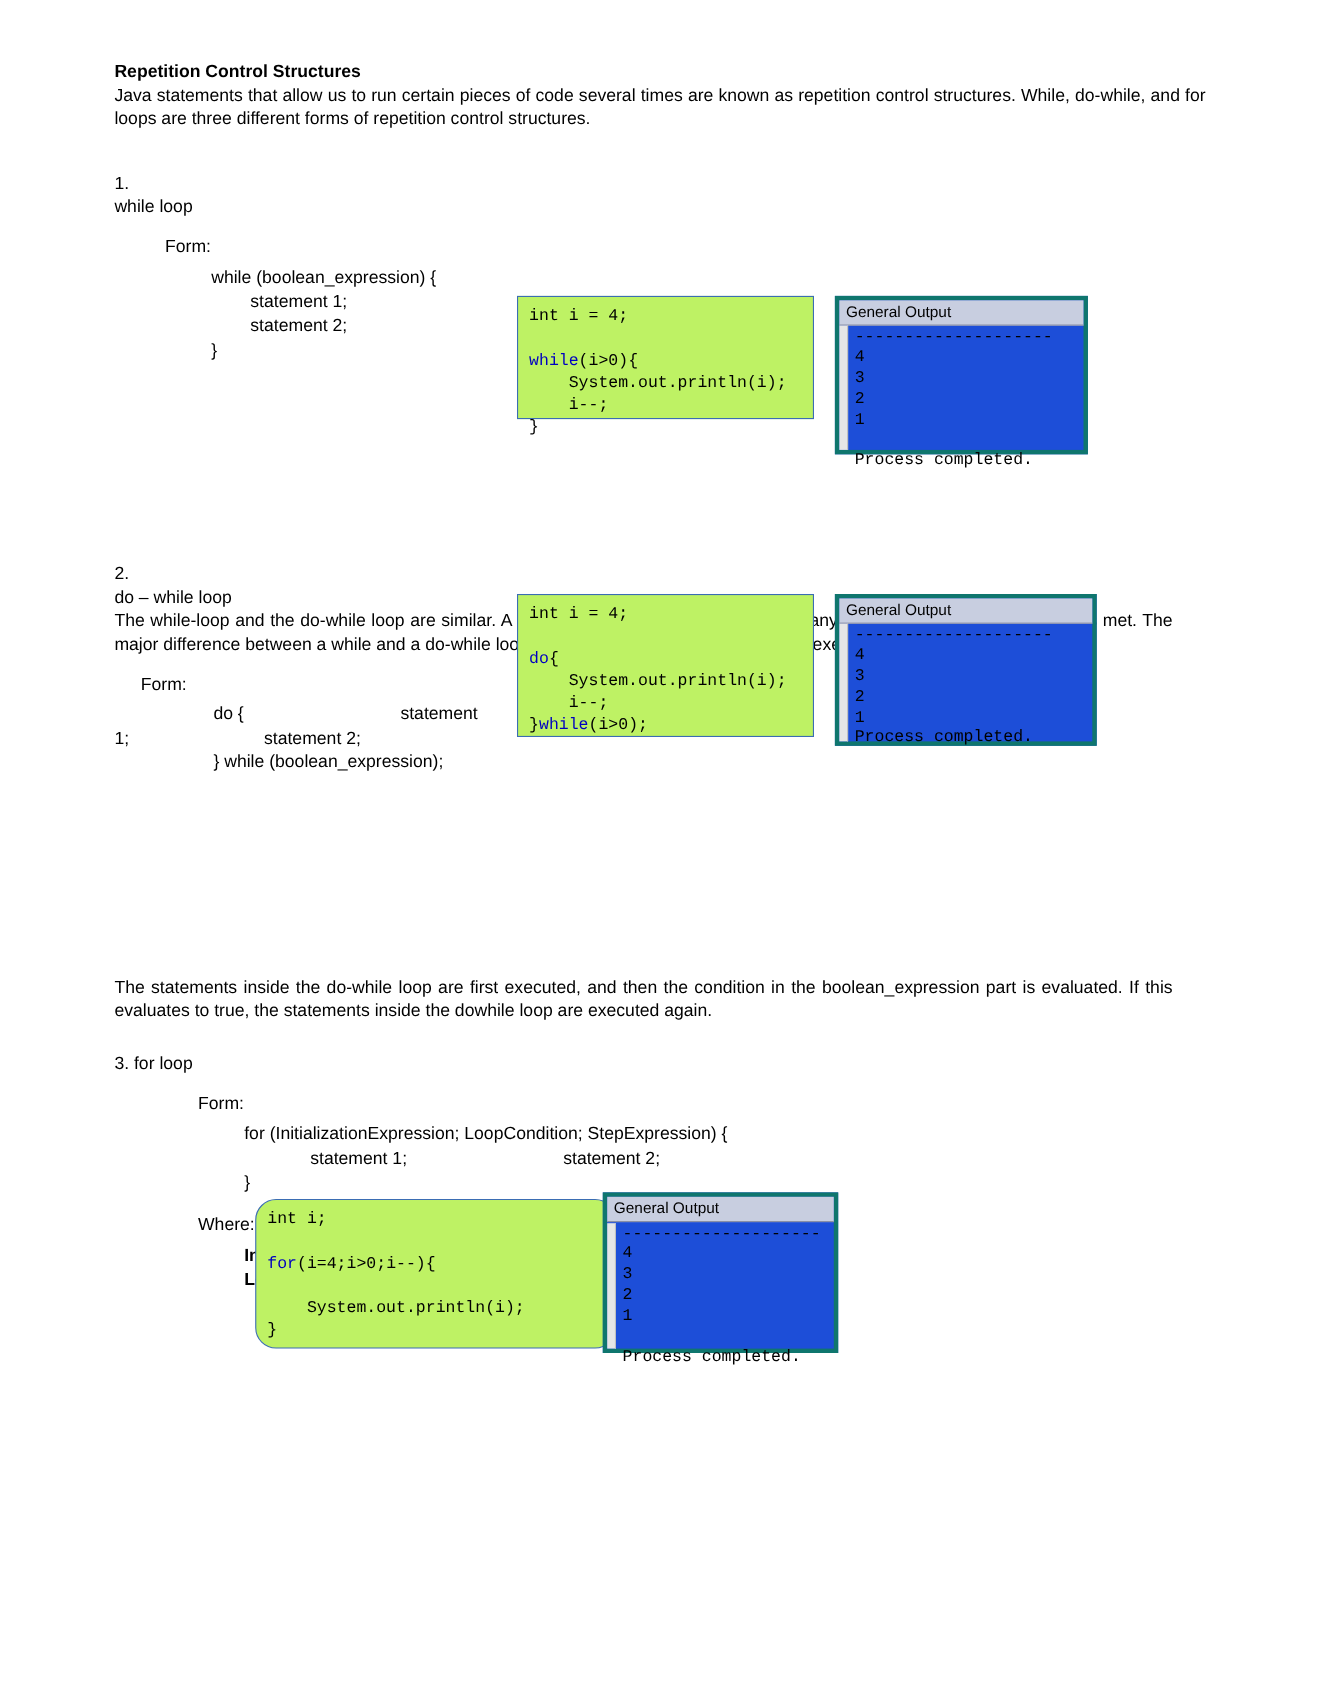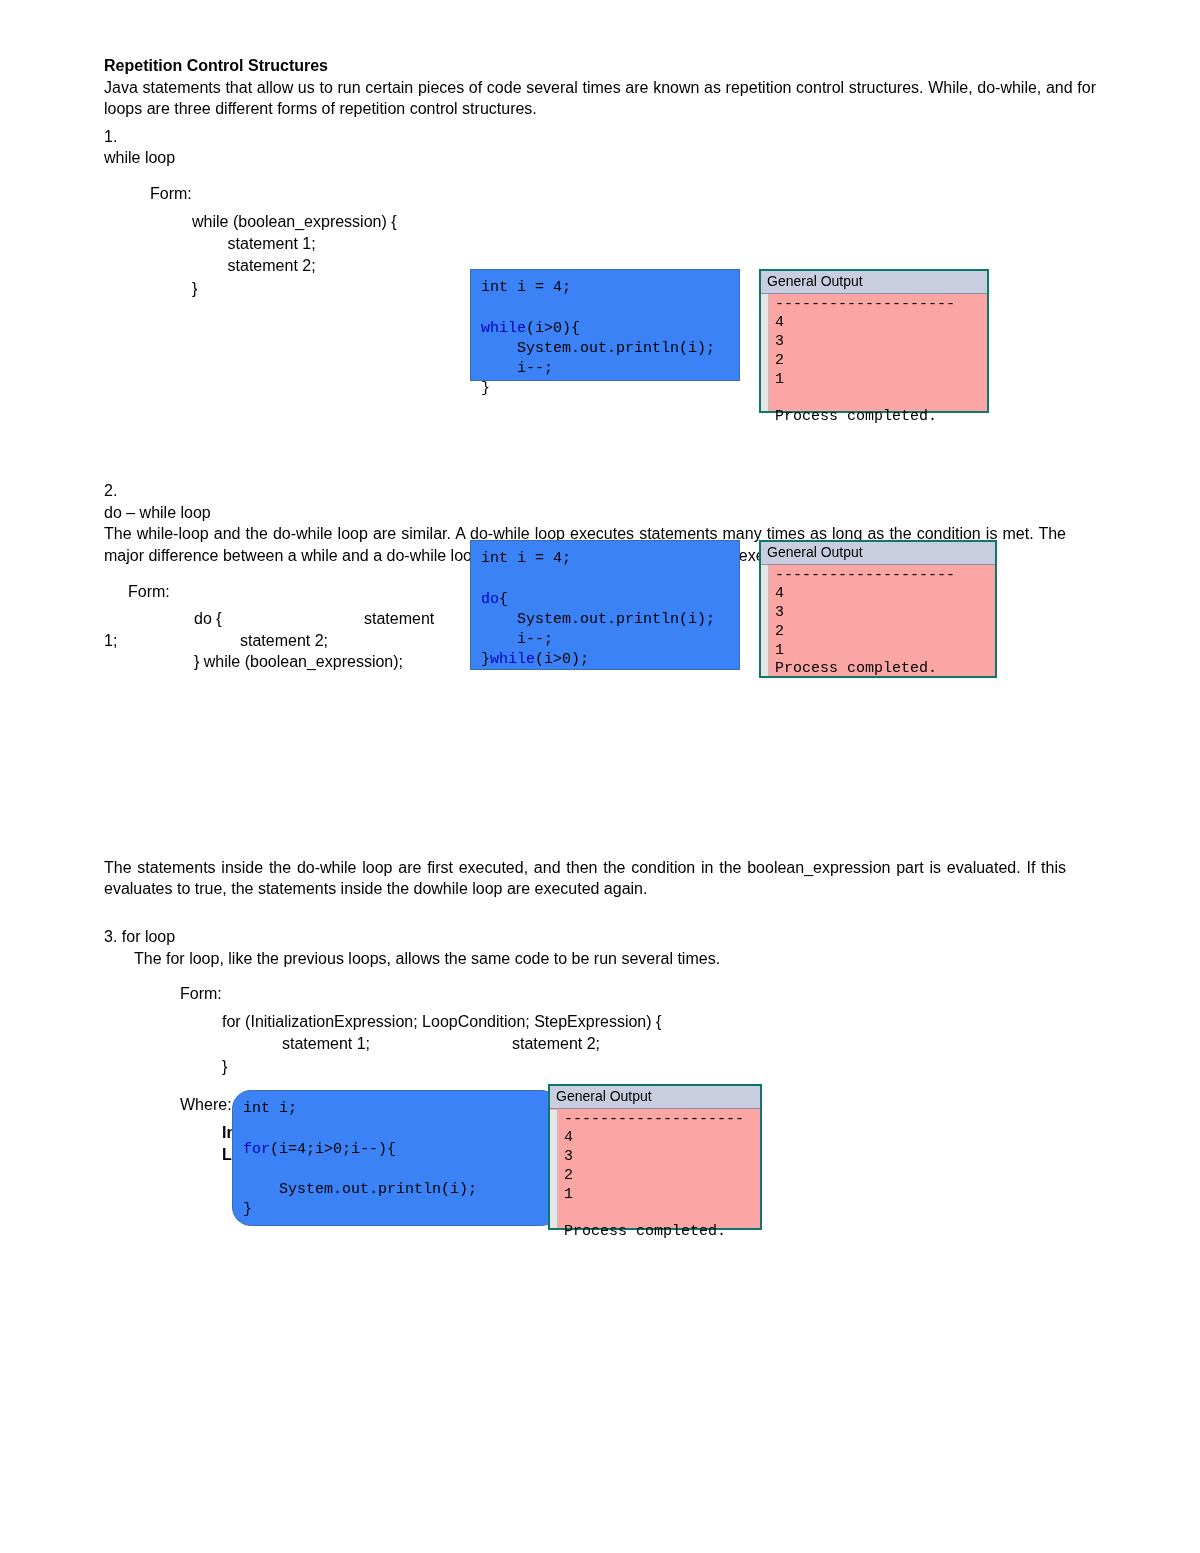--- a/index.html
+++ b/index.html
@@ -12,45 +12,45 @@
   .page {
     width: 1200px;
     min-height: 1553px;
     position: relative;
     box-sizing: border-box;
     padding: 55px 104px 60px 104px;
     line-height: 1.35;
   }
   .title { font-weight: bold; }
   .justify { text-align: justify; }
-  .intro { margin-bottom: 6px; }
+  .intro { margin-bottom: 37px; }
   .list-item { margin-bottom: 6px; }
   .marker { display: inline-block; width: 26px; vertical-align: top; }
   .item-body { display: inline-block; vertical-align: top; width: calc(100% - 30px); }
   .form-label { margin: 14px 0 6px 46px; }
   .form-block { margin-left: 88px; white-space: pre; font-family: inherit; line-height: 1.4; }
   .form-block-3 { margin-left: 88px; line-height: 1.4; }
   .where-block { margin-left: 88px; line-height: 1.4; }
   .where-block .bold { font-weight: bold; }
   .abs { position: absolute; }
   .codebox {
     border: 1px solid #3b6db3;
-    background: #3b82f6;
+    background: #bef264;
     box-sizing: border-box;
     padding: 8px 10px;
     font-family: "Courier New", monospace;
     font-size: 15px;
     line-height: 1.35;
     white-space: pre;
   }
   .codebox .kw { color: #0000c0; }
   .outbox {
-    border: 2px solid #0f766e;
+    border: 4px solid #0f766e;
     box-sizing: border-box;
-    background: #fca5a5;
+    background: #1d4ed8;
     font-family: "Courier New", monospace;
     font-size: 15px;
     line-height: 1.25;
   }
   .outbox .header {
     background: #c8cee0;
     border-bottom: 1px solid #8a8fa5;
     padding: 2px 6px;
     font-family: Arial, Helvetica, sans-serif;
     font-size: 14px;
@@ -117,21 +117,20 @@
       <div class="justify note2">The statements inside the do-while loop are first executed, and then the condition in the boolean_expression part is evaluated. If this evaluates to true, the statements inside the dowhile loop are executed again.</div>
     </div>
   </div>
 
   <div class="list-item" style="margin-top:18px;">
     <div>
       <span>3.</span>
       <span>for loop</span>
     </div>
     <div class="sec3-body">
-      <div class="justify">The for loop, like the previous loops, allows the same code to be run several times.</div>
       <div class="form-label" style="margin-left:46px;">Form:</div>
       <div class="form-block-3">
         <div>for (InitializationExpression; LoopCondition; StepExpression) {</div>
         <div style="display:flex;">
           <div style="width:60px;"></div>
           <div style="width:230px;">statement 1;</div>
           <div>statement 2;</div>
         </div>
         <div>}</div>
       </div>

